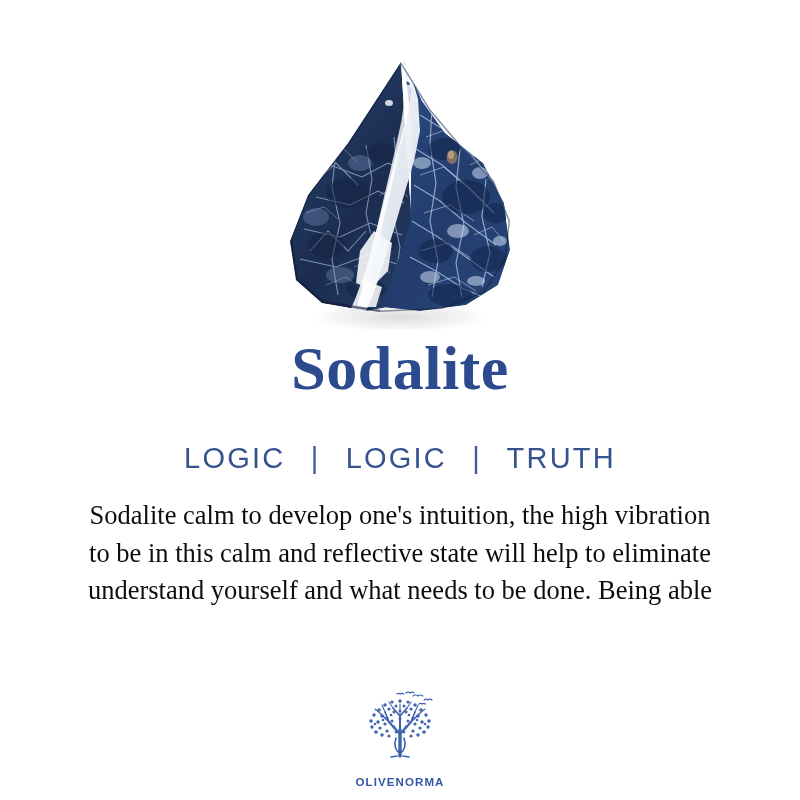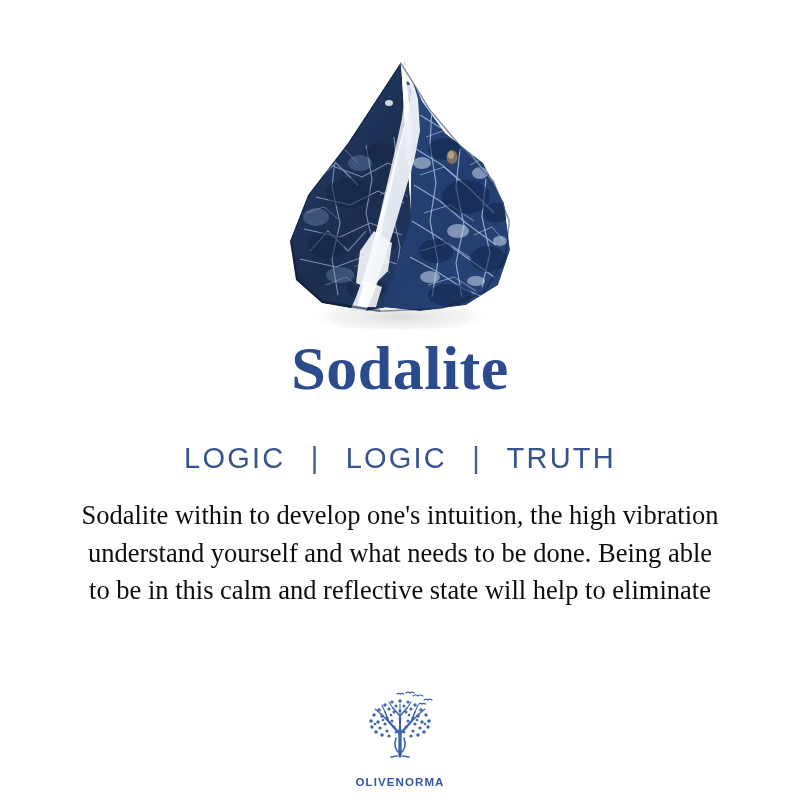--- a/index.html
+++ b/index.html
@@ -286,23 +286,23 @@
 
   <div class="keywords">
     <span class="kw">LOGIC</span>
     <span class="sep">|</span>
     <span class="kw">LOGIC</span>
     <span class="sep">|</span>
     <span class="kw">TRUTH</span>
   </div>
 
   <div class="description">
-    <span class="line">Sodalite within to develop one's intuition, the high vibration</span>
+    <span class="line">Sodalite calm to develop one's intuition, the high vibration</span>
+    <span class="line">to be in this calm and reflective state will help to eliminate</span>
     <span class="line">understand yourself and what needs to be done. Being able</span>
-    <span class="line">to be in this calm and reflective state will help to eliminate</span>
   </div>
 
   <div class="brand">
     <svg class="brand-mark" viewBox="0 0 78 72" xmlns="http://www.w3.org/2000/svg">
       <g stroke="#3f63ad" fill="none" stroke-linecap="round">
 
         <path d="M39,68 L39,42" stroke-width="3.4"></path>
         <path d="M39,66 C34,62 33,56 35,50" stroke-width="1.6"></path>
         <path d="M39,66 C44,62 45,56 43,50" stroke-width="1.6"></path>
         <path d="M36,68 L30,69 M42,68 L48,69" stroke-width="1.6"></path>

